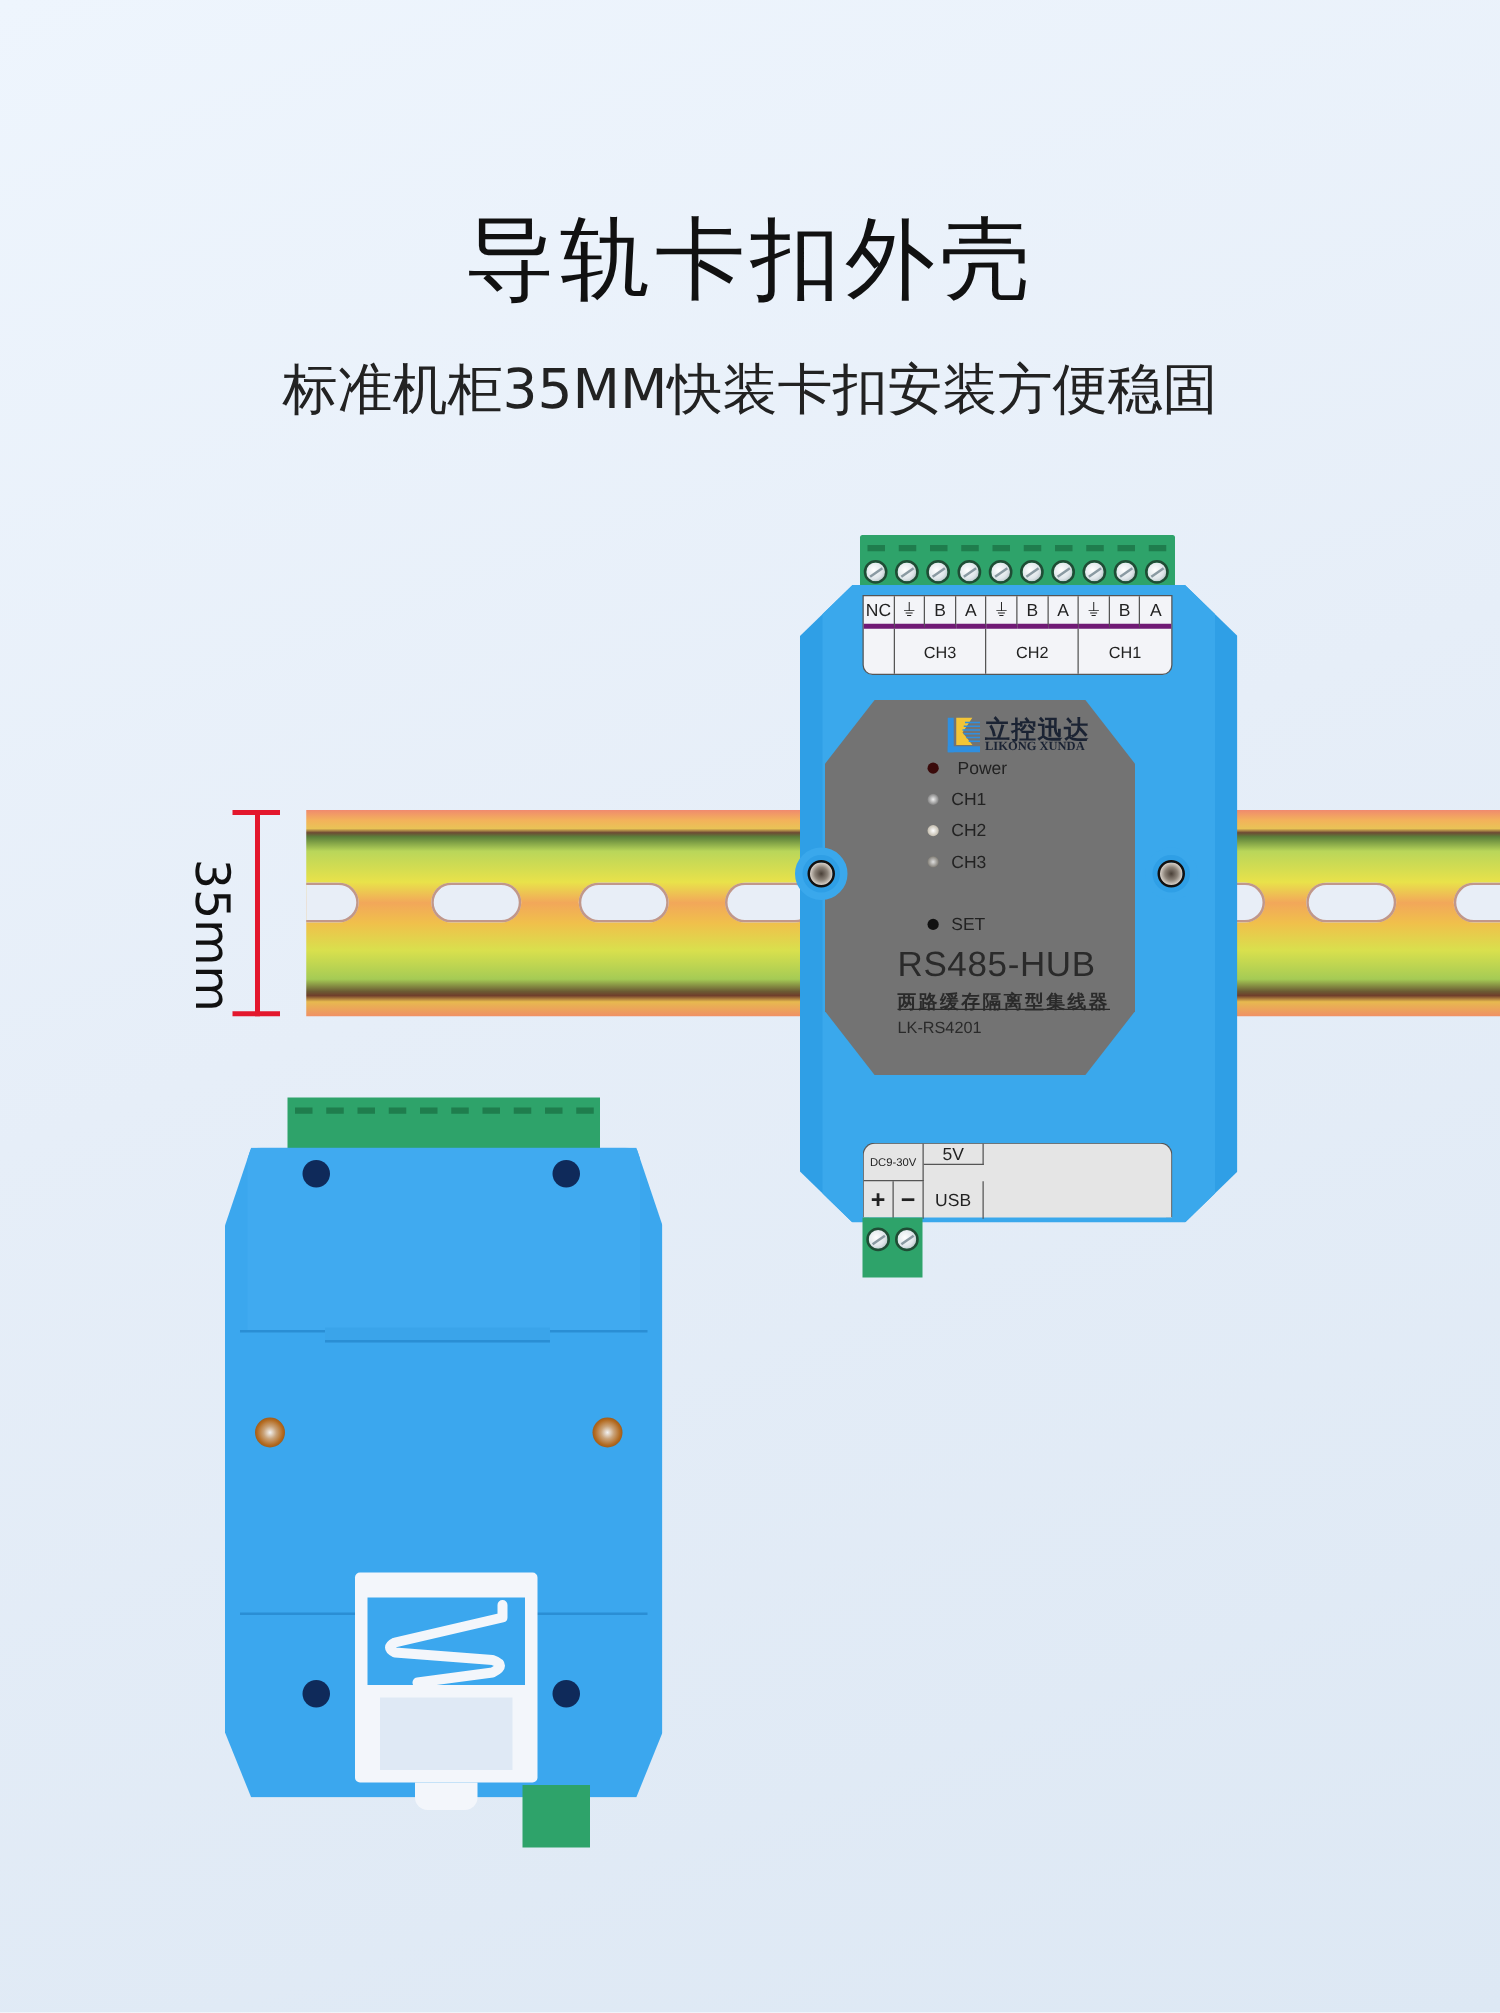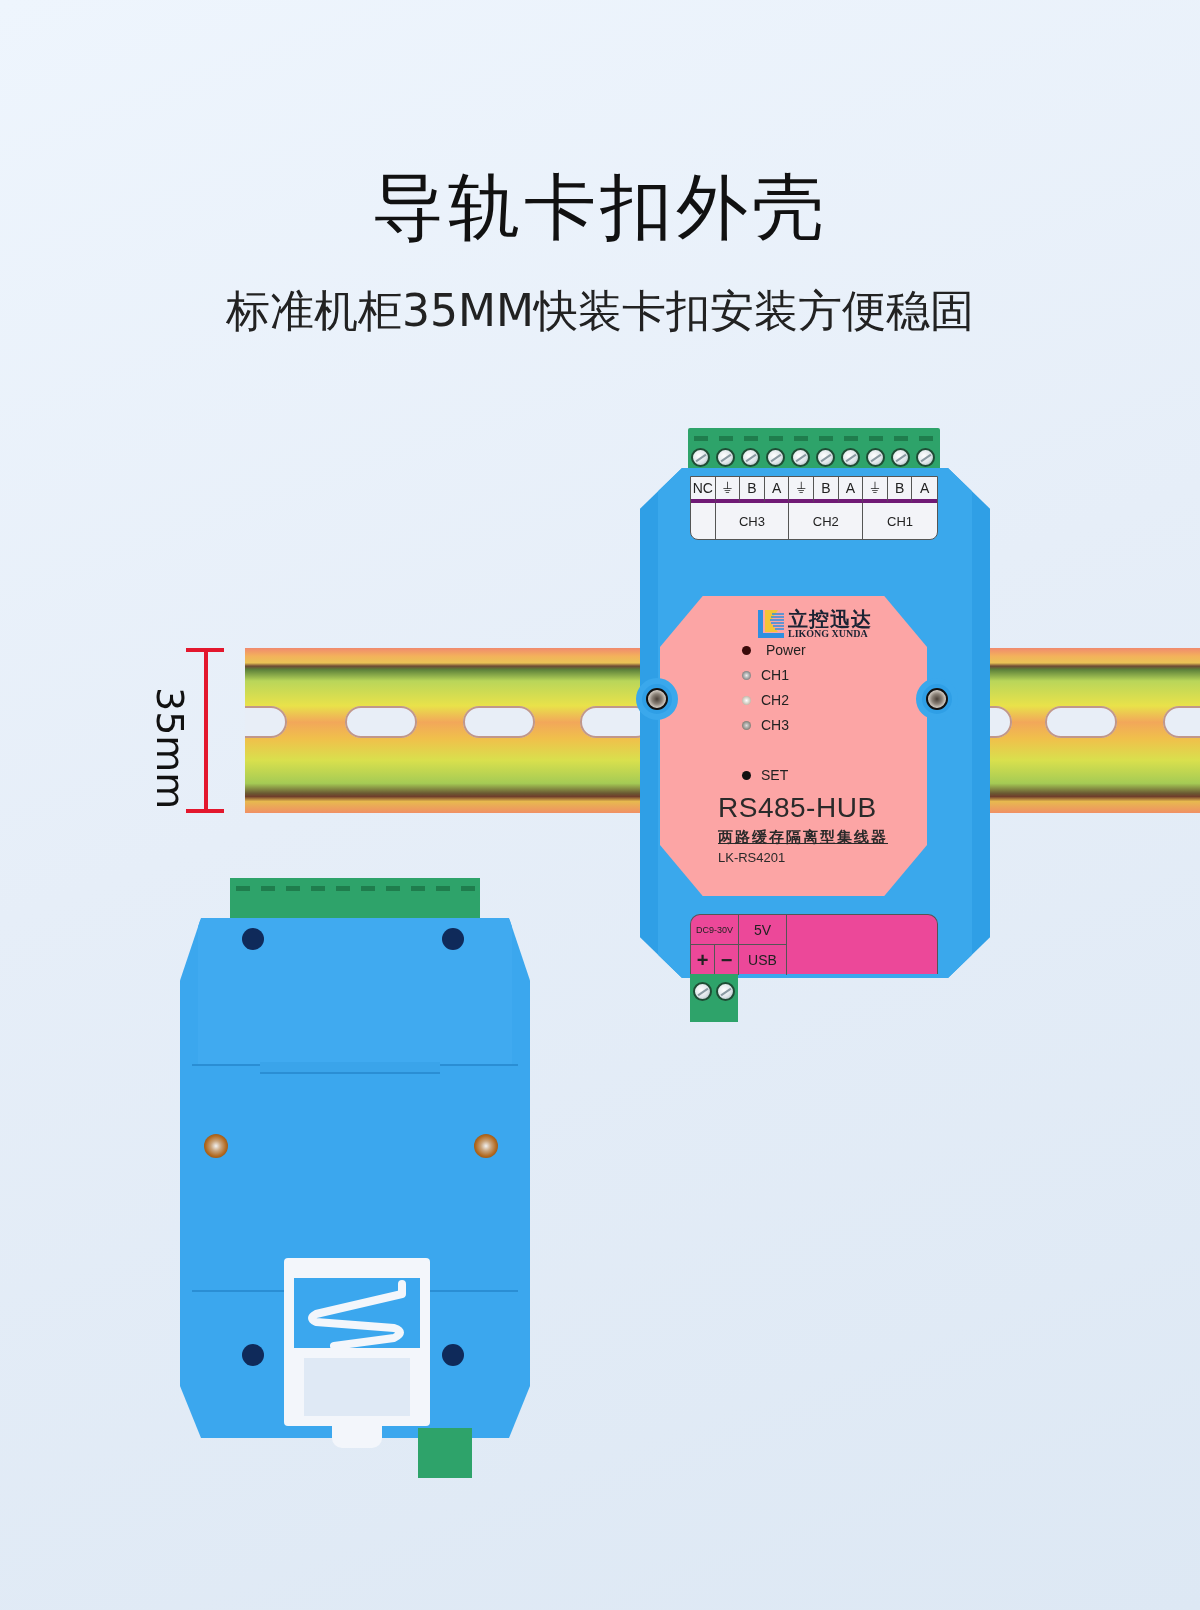--- a/index.html
+++ b/index.html
@@ -77,24 +77,23 @@
     background: #f3f4f8; border: 1.5px solid #555; border-radius: 0 0 8px 8px;
     display: grid; grid-template-columns: repeat(10, 1fr); grid-template-rows: 26px 1fr;
     font-family: "Liberation Sans", sans-serif; font-size: 14px; color: #222;
   }
   .pin-cell { border-right: 1px solid #555; border-bottom: 4px solid #701a75; display: flex; align-items: center; justify-content: center; }
   .pin-cell:nth-child(10) { border-right: none; }
   .ch-cell { display: flex; align-items: center; justify-content: center; border-right: 1px solid #555; font-size: 13px; }
   .ch-cell:last-child { border-right: none; }
 
   .panel {
-    position: absolute; left: 20px; top: 92px; width: 267px; height: 300px;
-    background: #fca5a5;
+    position: absolute; left: 20px; top: 92px; width: 248px; height: 300px;
+    background: #737373;
     clip-path: polygon(16% 0, 84% 0, 100% 17%, 100% 83%, 84% 100%, 16% 100%, 0 83%, 0 17%);
-    margin-top: 36px;
   }
   .logo-mark { position: absolute; left: 98px; top: 14px; width: 26px; height: 28px; }
   .logo-cn { position: absolute; left: 128px; top: 10px; font-size: 20px; font-weight: 700; color: #1b2333; letter-spacing: 1px; }
   .logo-en { position: absolute; left: 128px; top: 32px; font-size: 10px; font-weight: 700; color: #1b2333; font-family: Liberation Serif, serif; }
   .led-row { position: absolute; left: 82px; display: flex; align-items: center; gap: 10px; font-family: "Liberation Sans", sans-serif; font-size: 14px; color: #222; }
   .led { width: 9px; height: 9px; border-radius: 50%; }
   .model { position: absolute; left: 58px; top: 190px; font-size: 28px; font-weight: 400; color: #2a2a2a; font-family: "Liberation Sans", sans-serif; letter-spacing: 0.5px; }
   .model-desc { position: absolute; left: 58px; top: 226px; font-size: 15px; font-weight: 700; color: #2a2a2a; letter-spacing: 2px; text-decoration: underline; }
   .model-code { position: absolute; left: 58px; top: 248px; font-size: 13px; color: #2a2a2a; font-family: "Liberation Sans", sans-serif; }
 
@@ -103,21 +102,21 @@
     background: #2f9fe6; border: 6px solid #3aa8ec;
   }
   .mount-screw {
     position: absolute; left: 4px; top: 4px; width: 22px; height: 22px; border-radius: 50%;
     background: radial-gradient(circle, #4a4038 0%, #8b8278 40%, #d7d0c8 70%, #3c3a36 100%);
     border: 2px solid #111;
   }
 
   .power-table {
     position: absolute; left: 50px; top: 446px; width: 248px; height: 60px;
-    background: #ec4899; border-radius: 10px 10px 0 0; border: 1.5px solid #555; border-bottom: none;
+    background: #e5e5e5; border-radius: 10px 10px 0 0; border: 1.5px solid #555; border-bottom: none;
     font-family: "Liberation Sans", sans-serif; color: #222;
   }
   .pt-cell { position: absolute; display: flex; align-items: center; justify-content: center; }
   .pw-terminal {
     position: absolute; left: 50px; top: 506px; width: 48px; height: 48px;
     background: #2ea36a;
   }
 
   
   .back {
@@ -259,21 +258,21 @@
 
   <div class="mount-hole" style="left:-4px; top:210px;">
     <div class="mount-screw"></div>
   </div>
   <div class="mount-hole" style="left:276px; top:210px;">
     <div class="mount-screw"></div>
   </div>
 
   <div class="power-table">
     <div class="pt-cell" style="left:0; top:0; width:48px; height:30px; font-size:9px; border-right:1px solid #555; border-bottom:1px solid #555;">DC9-30V</div>
-    <div class="pt-cell" style="left:48px; top:0; width:48px; height:30px; font-size:14px; border-right:1px solid #555; border-bottom:1px solid #555;">5V</div>
+    <div class="pt-cell" style="left:48px; top:0; width:48px; height:17px; font-size:14px; border-right:1px solid #555; border-bottom:1px solid #555;">5V</div>
     <div class="pt-cell" style="left:0; top:30px; width:24px; height:30px; font-size:20px; font-weight:700; border-right:1px solid #555;">+</div>
     <div class="pt-cell" style="left:24px; top:30px; width:24px; height:30px; font-size:20px; font-weight:700; border-right:1px solid #555;">−</div>
     <div class="pt-cell" style="left:48px; top:30px; width:48px; height:30px; font-size:14px; border-right:1px solid #555;">USB</div>
   </div>
   <div class="pw-terminal">
     <div class="screw" style="left:3px; top:8px;"></div>
     <div class="screw" style="left:26px; top:8px;"></div>
   </div>
 </div>
 

